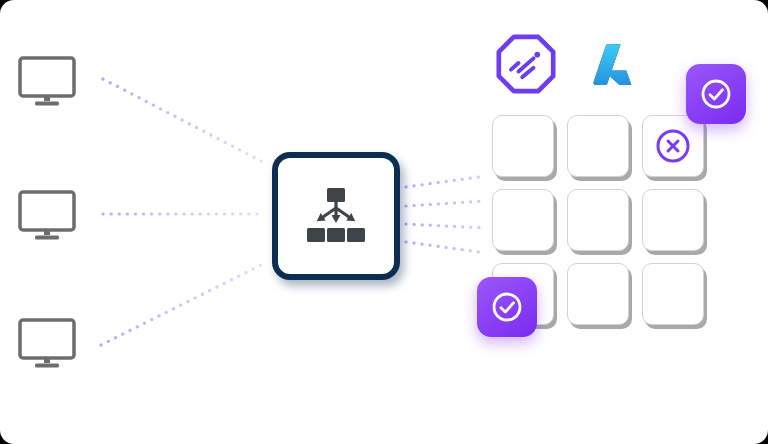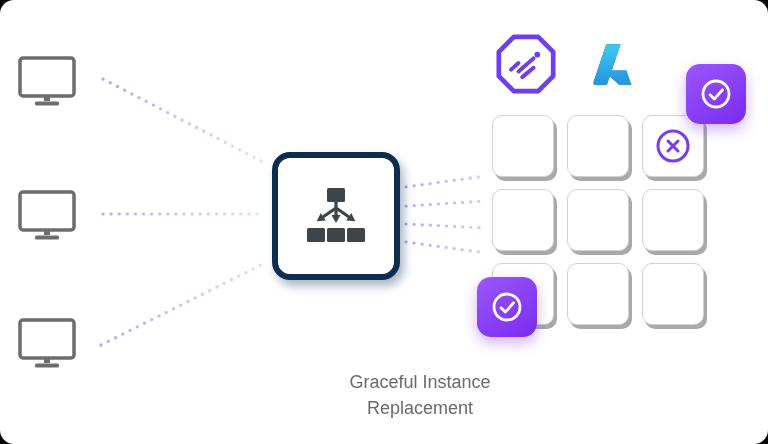--- a/index.html
+++ b/index.html
@@ -187,18 +187,14 @@
       <path d="M13 19.8 l4.3 4.3 L25.5 14.8" fill="none" stroke="#fff" stroke-width="2.8" stroke-linecap="round" stroke-linejoin="round"></path>
     </svg>
   </div>
   <div class="badge badge-bl">
     <svg viewBox="0 0 38 38" width="38" height="38">
       <circle cx="19" cy="19" r="13" fill="none" stroke="#fff" stroke-width="2.8"></circle>
       <path d="M13 19.8 l4.3 4.3 L25.5 14.8" fill="none" stroke="#fff" stroke-width="2.8" stroke-linecap="round" stroke-linejoin="round"></path>
     </svg>
   </div>
 
-  <div class="caption">
-    <div>Graceful Instance</div>
-    <div>Replacement</div>
-  </div>
 
 </div>
 
 </body></html>

